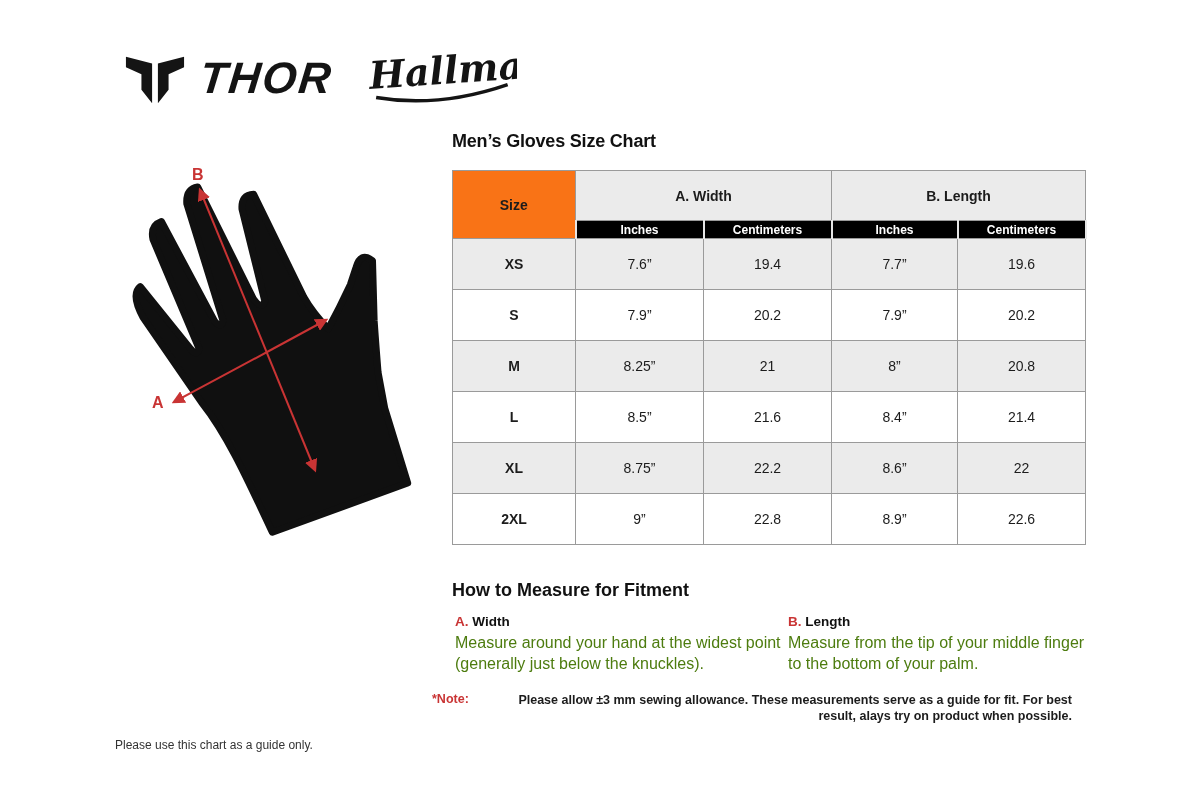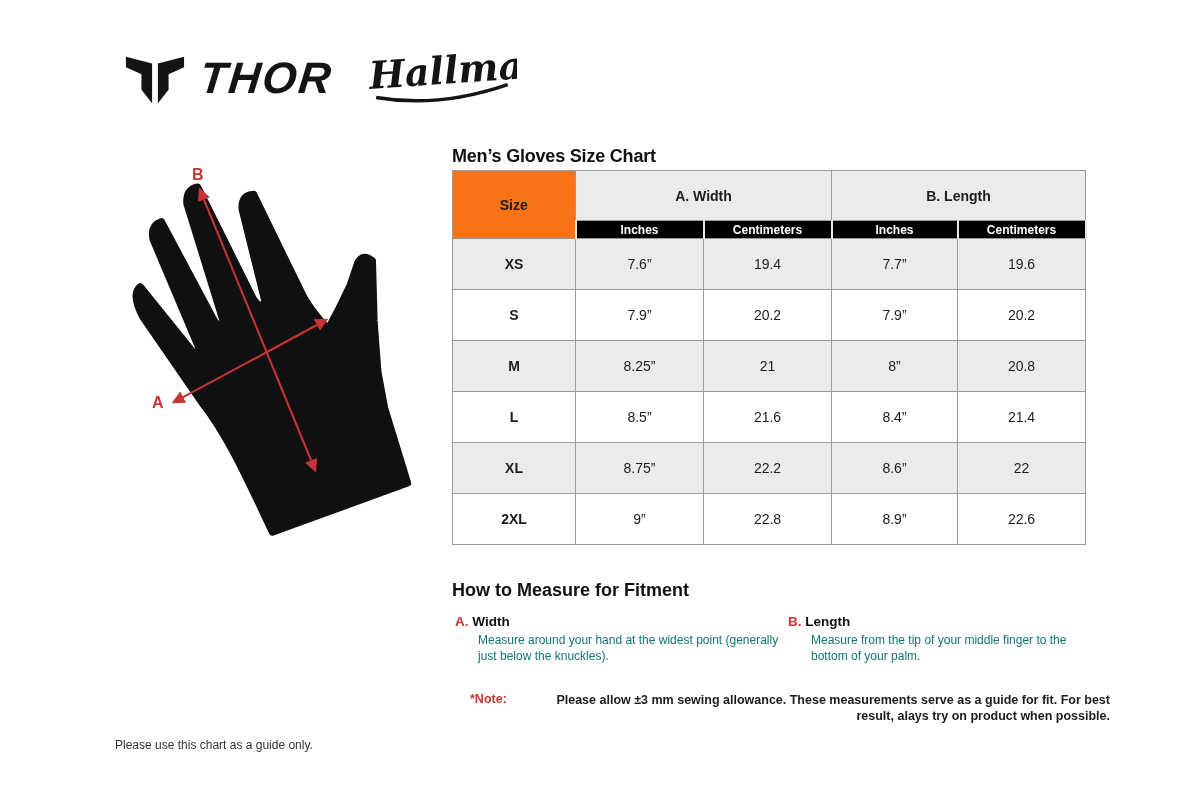--- a/index.html
+++ b/index.html
@@ -13,44 +13,44 @@
   .thor-mark { width:62px; height:56px; }
   .thor-word { font-size:44px; font-weight:bold; font-style:italic; letter-spacing:2px;
                transform:skewX(-6deg); color:#141414; line-height:1; }
   .hallman-logo { position:relative; top:-2px; }
 
   
   .glove-wrap { position:absolute; left:120px; top:158px; width:320px; height:390px; }
 
   
   .chart-title { position:absolute; left:452px; top:131px; font-size:18px; font-weight:bold;
-                 letter-spacing:-0.2px; color:#111;margin-top:15px; }
+                 letter-spacing:-0.2px; color:#111; }
   .size-table { position:absolute; left:452px; top:170px; border-collapse:collapse;
                 font-size:14px; color:#1c1c1c; table-layout:fixed; }
   .size-table td, .size-table th { border:1px solid #9a9a9a; text-align:center; vertical-align:middle; }
   .size-table .head { background:#ebebeb; font-weight:bold; font-size:14px; height:50px; }
   .size-table .size-head { background:#f97316; font-weight:bold; }
   .size-table .sub { background:#000; color:#fff; font-weight:bold; font-size:12px; height:18px;
                      border-left:2px solid #e6e6e6; border-right:2px solid #e6e6e6; }
   .size-table .row-gray td { background:#ebebeb; }
   .size-table .row-white td { background:#ffffff; }
   .size-table td { height:51px; }
   .size-table td.size-cell { font-weight:bold; }
 
   
   .howto-title { position:absolute; left:452px; top:580px; font-size:18px; font-weight:bold; color:#111; }
   .measure-col { position:absolute; top:614px; }
   .measure-col.a { left:455px; width:330px; }
   .measure-col.b { left:788px; width:310px; }
   .measure-head { font-size:13.5px; font-weight:bold; color:#111; margin-bottom:4px; }
   .measure-head .red { color:#c93434; }
-  .measure-body { font-size:12px; line-height:1.3; color:#0f766e;margin-left:23px; }
-
-  
-  .note { position:absolute; left:470px; top:692px; display:flex; gap:18px; width:640px; }
+  .measure-body { font-size:16px; line-height:1.3; color:#4d7c0f; }
+
+  
+  .note { position:absolute; left:432px; top:692px; display:flex; gap:18px; width:640px; }
   .note-prefix { color:#c93434; font-weight:bold; font-size:12.5px; white-space:nowrap; }
   .note-text { font-weight:bold; font-size:12.5px; line-height:1.3; color:#1c1c1c; width:590px;text-align:right; }
 
   
   .disclaimer { position:absolute; left:115px; top:738px; font-size:12px; line-height:1.25; color:#333; }
 </style>
 </head>
 <body>
 
 <div class="page">

